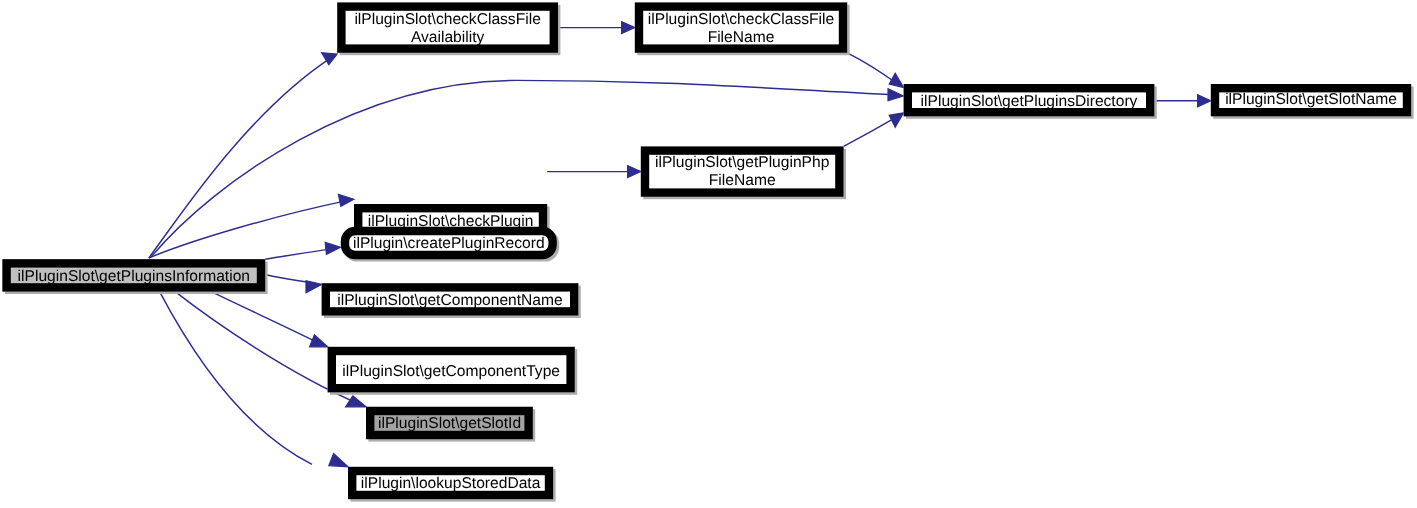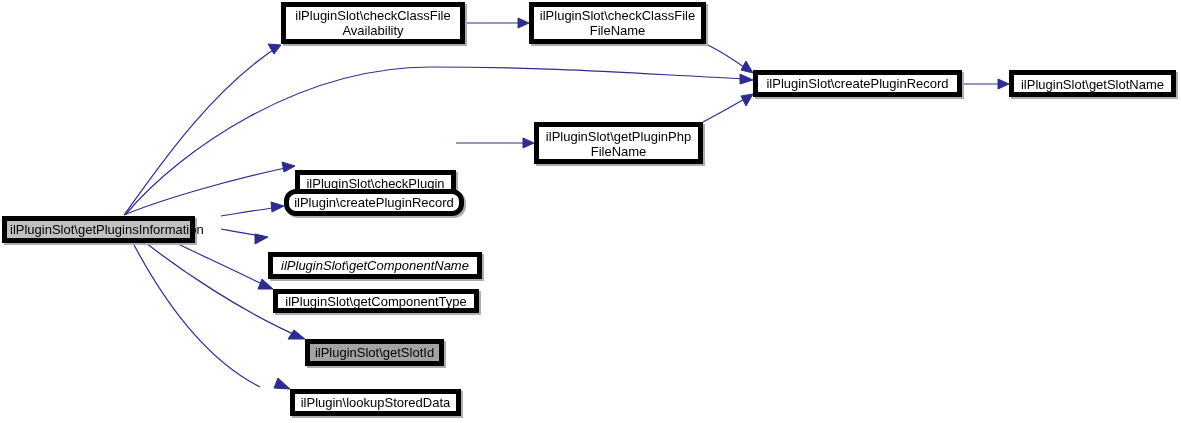--- a/index.html
+++ b/index.html
@@ -22,21 +22,21 @@
     position: absolute;
     left: 0;
     top: 0;
     width: 1181px;
     height: 423px;
     pointer-events: none;
   }
   .gnode {
     position: absolute;
     box-sizing: border-box;
-    border: 5px solid #7f1d1d;
+    border: 7px solid #7f1d1d;
     background: #ffffff;
     color: #000000;
     font-size: 13px;
     line-height: 15px;
     text-align: center;
     display: flex;
     align-items: center;
     justify-content: center;
     white-space: pre-line;
     box-shadow: 2px 2px 0 0 #aeaeae;
@@ -81,31 +81,31 @@
       <polygon points="753,73 746,61 741,70" fill="#2d2d8f" stroke="#2d2d8f" stroke-width="1"></polygon>
       <path d="M456,143 L523,143" fill="none" stroke="#2d2d8f" stroke-width="1.2"></path>
       <polygon points="534,143 523,138 523,148" fill="#2d2d8f" stroke="#2d2d8f" stroke-width="1"></polygon>
       <path d="M703,122 C720,113 736,104 748,97" fill="none" stroke="#2d2d8f" stroke-width="1.2"></path>
       <polygon points="753,94 741,96 746,106" fill="#2d2d8f" stroke="#2d2d8f" stroke-width="1"></polygon>
       <path d="M962,84 L998,84" fill="none" stroke="#2d2d8f" stroke-width="1.2"></path>
       <polygon points="1009,84 998,79 998,89" fill="#2d2d8f" stroke="#2d2d8f" stroke-width="1"></polygon>
     </svg>
 
   <div id="node-layer">
-      <div class="gnode root" style="left: 2px; top: 216px; width: 193px; height: 27px; border-color: rgb(0, 0, 0); background: rgb(191, 191, 191); box-shadow: rgb(174, 174, 174) 2px 2px 0px 0px;"><span class="nlabel">ilPluginSlot\getPluginsInformation</span></div>
+      <div class="gnode root" style="left: 2px; top: 216px; width: 219px; height: 27px; border-color: rgb(0, 0, 0); background: rgb(191, 191, 191); box-shadow: rgb(174, 174, 174) 2px 2px 0px 0px;"><span class="nlabel">ilPluginSlot\getPluginsInformation</span></div>
       <div class="gnode" style="left: 281px; top: 2px; width: 184px; height: 42px; border-color: rgb(0, 0, 0); background: rgb(255, 255, 255); box-shadow: rgb(174, 174, 174) 2px 2px 0px 0px;"><span class="nlabel">ilPluginSlot\checkClassFile
 Availability</span></div>
       <div class="gnode" style="left: 529px; top: 2px; width: 177px; height: 42px; border-color: rgb(0, 0, 0); background: rgb(255, 255, 255); box-shadow: rgb(174, 174, 174) 2px 2px 0px 0px;"><span class="nlabel">ilPluginSlot\checkClassFile
 FileName</span></div>
-      <div class="gnode" style="left: 753px; top: 70px; width: 209px; height: 27px; border-color: rgb(0, 0, 0); background: rgb(255, 255, 255); box-shadow: rgb(174, 174, 174) 2px 2px 0px 0px;"><span class="nlabel">ilPluginSlot\createPluginRecord</span></div>
+      <div class="gnode" style="left: 753px; top: 70px; width: 209px; height: 27px; border-color: rgb(0, 0, 0); background: rgb(255, 255, 255); box-shadow: rgb(174, 174, 174) 2px 2px 0px 0px;"><span class="nlabel">ilPluginSlot\getPluginsDirectory</span></div>
       <div class="gnode" style="left: 1009px; top: 70px; width: 167px; height: 27px; border-color: rgb(0, 0, 0); background: rgb(255, 255, 255); box-shadow: rgb(174, 174, 174) 2px 2px 0px 0px; align-items: flex-end;"><span class="nlabel">ilPluginSlot\getSlotName</span></div>
       <div class="gnode" style="left: 295px; top: 122px; width: 161px; height: 42px; border-color: rgb(0, 0, 0); background: rgb(255, 255, 255); box-shadow: rgb(174, 174, 174) 2px 2px 0px 0px; margin-top: 48px;"><span class="nlabel">ilPluginSlot\checkPlugin
 PhpFileAvailability</span></div>
       <div class="gnode" style="left: 534px; top: 122px; width: 169px; height: 42px; border-color: rgb(0, 0, 0); background: rgb(255, 255, 255); box-shadow: rgb(174, 174, 174) 2px 2px 0px 0px; align-items: flex-end;"><span class="nlabel">ilPluginSlot\getPluginPhp
 FileName</span></div>
       <div class="gnode" style="left: 284px; top: 189px; width: 180px; height: 27px; border-color: rgb(0, 0, 0); background: rgb(255, 255, 255); box-shadow: rgb(174, 174, 174) 2px 2px 0px 0px; border-radius: 12px;"><span class="nlabel">ilPlugin\createPluginRecord</span></div>
-      <div class="gnode" style="left: 268px; top: 252px; width: 214px; height: 27px; border-color: rgb(0, 0, 0); background: rgb(255, 255, 255); box-shadow: rgb(174, 174, 174) 2px 2px 0px 0px; font-style: italic;"><span class="nlabel">ilPluginSlot\getComponentName</span></div>
-      <div class="gnode" style="left: 273px; top: 289px; width: 206px; height: 24px; border-color: rgb(0, 0, 0); background: rgb(255, 255, 255); box-shadow: rgb(174, 174, 174) 2px 2px 0px 0px;"><span class="nlabel">ilPluginSlot\getComponentType</span></div>
+      <div class="gnode" style="left: 268px; top: 236px; width: 214px; height: 27px; border-color: rgb(0, 0, 0); background: rgb(255, 255, 255); box-shadow: rgb(174, 174, 174) 2px 2px 0px 0px;"><span class="nlabel">ilPluginSlot\getComponentName</span></div>
+      <div class="gnode" style="left: 273px; top: 289px; width: 206px; height: 38px; border-color: rgb(0, 0, 0); background: rgb(255, 255, 255); box-shadow: rgb(174, 174, 174) 2px 2px 0px 0px;"><span class="nlabel">ilPluginSlot\getComponentType</span></div>
       <div class="gnode" style="left: 305px; top: 339px; width: 139px; height: 27px; border-color: rgb(0, 0, 0); background: #a3a3a3; box-shadow: rgb(174, 174, 174) 2px 2px 0px 0px;"><span class="nlabel">ilPluginSlot\getSlotId</span></div>
       <div class="gnode" style="left: 290px; top: 389px; width: 171px; height: 27px; border-color: rgb(0, 0, 0); background: rgb(255, 255, 255); box-shadow: rgb(174, 174, 174) 2px 2px 0px 0px; justify-content: center;"><span class="nlabel">ilPlugin\lookupStoredData</span></div>
     </div>
 
 </div>
 
 </body></html>

